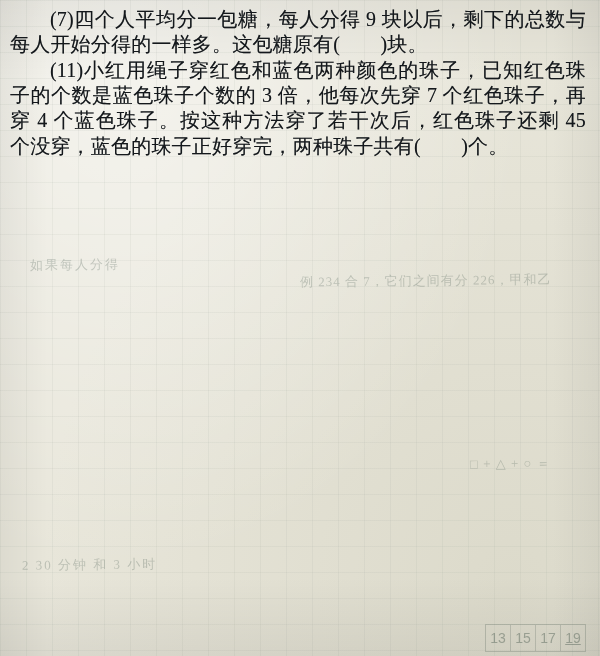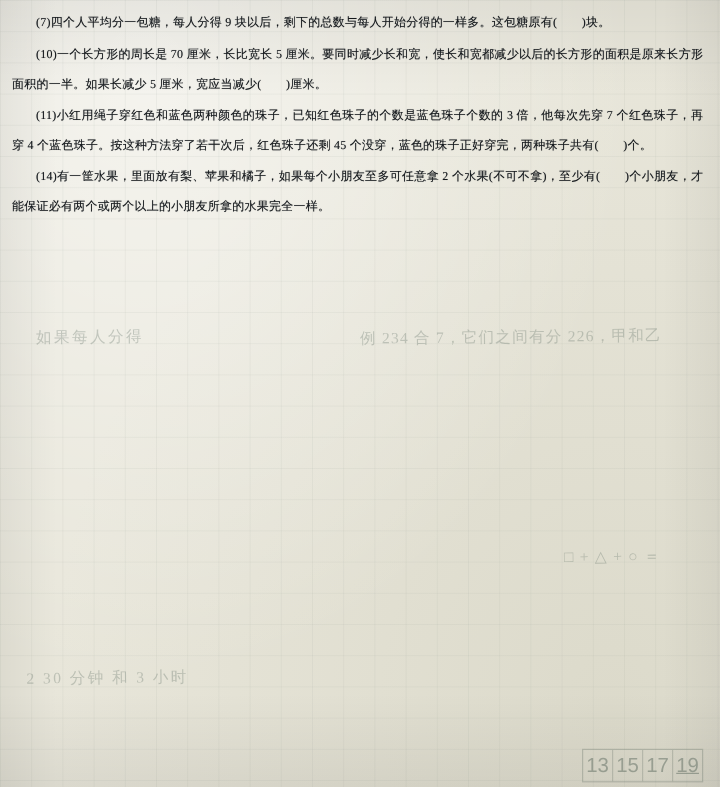--- a/index.html
+++ b/index.html
@@ -41,21 +41,21 @@
   }
 
   .content {
     position: relative;
     z-index: 2;
     padding: 7px 14px 0 10px;
   }
 
   p.prob {
     margin: 0 0 0.5px 0;
-    font-size: 10px;
+    font-size: 20px;
     line-height: 25.2px;
     color: #14181c;
     text-align: justify;
     text-justify: inter-character;
     text-indent: 2em;
     letter-spacing: 0.2px;
     font-family: "Liberation Serif", serif;
     text-shadow: 0 0 0.6px rgba(20,24,28,0.45);
   }
 
@@ -63,41 +63,41 @@
   .ghost {
     position: absolute;
     z-index: 1;
     color: rgba(90,105,95,0.30);
     font-size: 13px;
     font-family: "Liberation Serif", serif;
     white-space: nowrap;
     transform: rotate(-0.6deg);
     pointer-events: none;
   }
-  .ghost.g1 { left: 30px;  top: 272px; letter-spacing: 2px; }
+  .ghost.g1 { left: 30px;  top: 256px; letter-spacing: 2px; }
   .ghost.g2 { left: 300px; top: 272px; letter-spacing: 1px; }
   .ghost.g3 { left: 470px; top: 455px; letter-spacing: 1px; }
   .ghost.g4 { left: 22px;  top: 556px; letter-spacing: 2px; }
 
   
   .ghost-table {
     position: absolute;
     z-index: 1;
     right: 14px;
     bottom: 4px;
     display: flex;
     border: 1px solid rgba(110,120,110,0.35);
     pointer-events: none;
   }
   .ghost-table .cell {
     width: 24px;
     height: 26px;
     line-height: 26px;
     text-align: center;
-    font-size: 17px;
+    font-size: 14px;
     color: rgba(80,95,85,0.45);
     border-right: 1px solid rgba(110,120,110,0.30);
     font-family: "Liberation Sans", sans-serif;
   }
   .ghost-table .cell:last-child { border-right: none; text-decoration: underline; }
 </style>
 </head>
 <body>
 
 <div class="page">
@@ -109,17 +109,15 @@
 
   <div class="ghost-table">
     <div class="cell">13</div>
     <div class="cell">15</div>
     <div class="cell">17</div>
     <div class="cell">19</div>
   </div>
 
   <div class="content">
     <p class="prob">(7)四个人平均分一包糖，每人分得 9 块以后，剩下的总数与每人开始分得的一样多。这包糖原有(　　)块。</p>
-    <p class="prob">(10)一个长方形的周长是 70 厘米，长比宽长 5 厘米。要同时减少长和宽，使长和宽都减少以后的长方形的面积是原来长方形面积的一半。如果长减少 5 厘米，宽应当减少(　　)厘米。</p>
     <p class="prob">(11)小红用绳子穿红色和蓝色两种颜色的珠子，已知红色珠子的个数是蓝色珠子个数的 3 倍，他每次先穿 7 个红色珠子，再穿 4 个蓝色珠子。按这种方法穿了若干次后，红色珠子还剩 45 个没穿，蓝色的珠子正好穿完，两种珠子共有(　　)个。</p>
-    <p class="prob">(14)有一筐水果，里面放有梨、苹果和橘子，如果每个小朋友至多可任意拿 2 个水果(不可不拿)，至少有(　　)个小朋友，才能保证必有两个或两个以上的小朋友所拿的水果完全一样。</p>
   </div>
 </div>
 
 </body></html>

